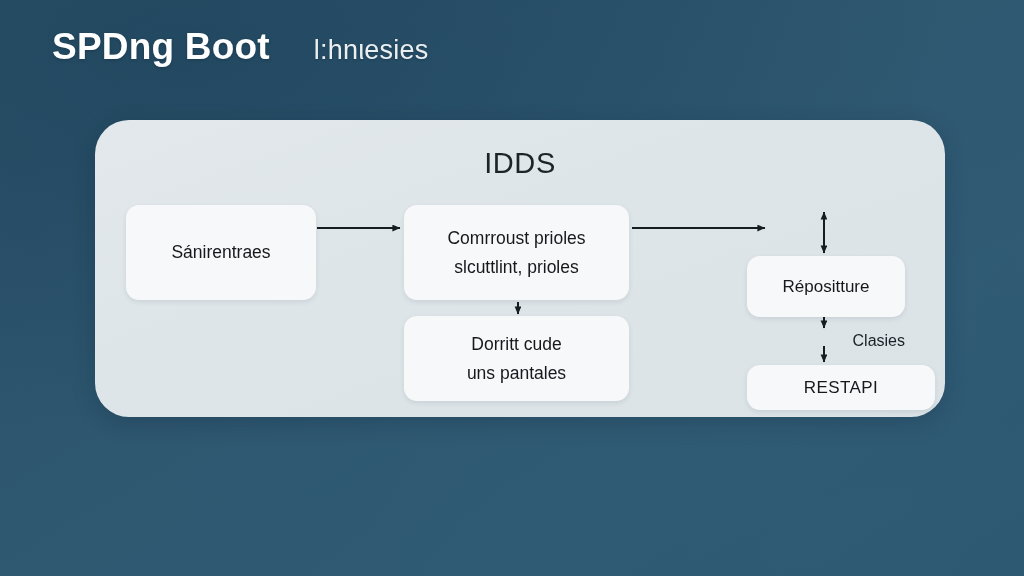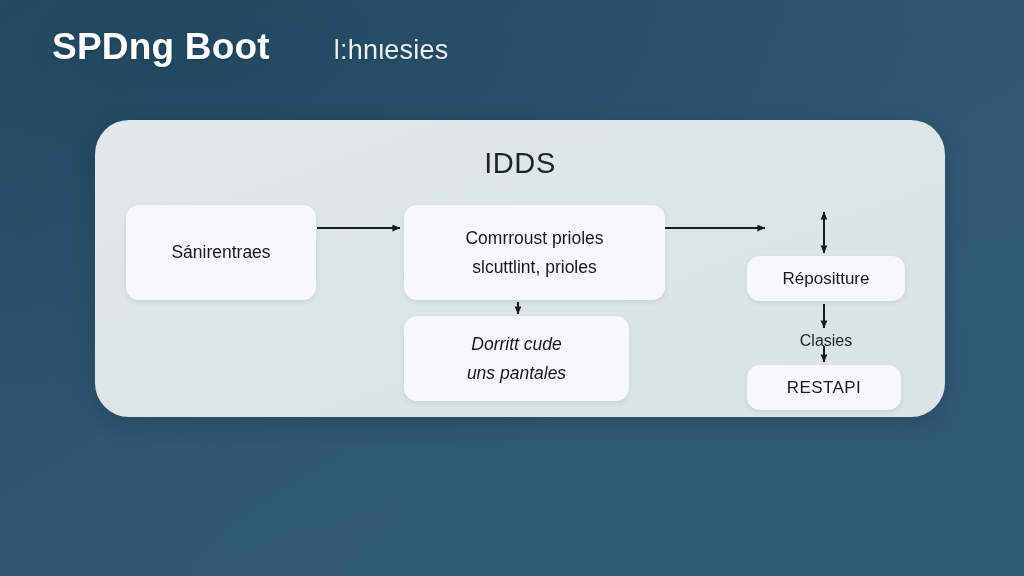--- a/index.html
+++ b/index.html
@@ -29,21 +29,21 @@
       linear-gradient(148deg, #2b5067 0%, #2e5770 42%, #305a74 72%, #2e5771 100%);
   }
 
   
   #title-bar {
     position: absolute;
     left: 52px;
     top: 26px;
     display: flex;
     align-items: baseline;
-    gap: 64px;
+    gap: 44px;
     white-space: nowrap;
   }
   #title-main {
     font-size: 37px;
     font-weight: bold;
     color: #ffffff;
     letter-spacing: 0.2px;
     text-shadow: 0 1px 3px rgba(10,30,45,0.35);
   }
   #title-sub {
@@ -100,56 +100,55 @@
   #node-sources {
     left: 31px;  
     top: 85px;   
     width: 190px;
     height: 95px;
   }
   
   #node-process {
     left: 309px; 
     top: 85px;
-    width: 261px;
+    width: 225px;
     height: 95px;
   }
   
   #node-output {
     left: 309px;
     top: 196px; 
     width: 225px;
     height: 85px;
-    font-style: italic;
   }
   
   #node-repository {
     left: 652px; 
     top: 136px;  
     width: 158px;
-    height: 45px;
+    height: 61px;
     font-size: 17px;
   }
   
   #node-restapi {
     left: 652px;
     top: 245px;  
-    width: 154px;
+    width: 188px;
     height: 45px;
     font-size: 17px;
     letter-spacing: 0.4px;
   }
 
   
   #edge-label-clasies {
     position: absolute;
     left: 652px;
     top: 212px;  
     width: 158px;
-    text-align: center;
+    text-align: right;
     font-size: 16px;
     color: #1a2025;
     background: transparent;
   }
 
   
   #connectors {
     position: absolute;
     left: 0;
     top: 0;

